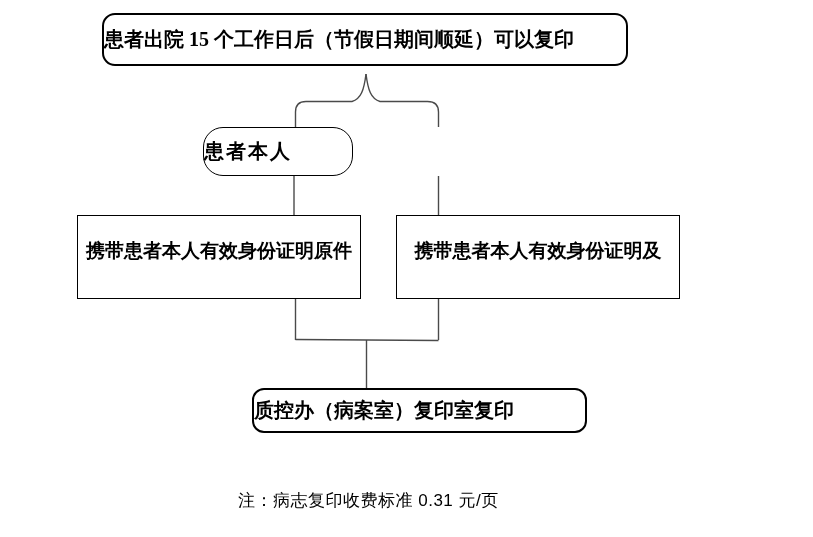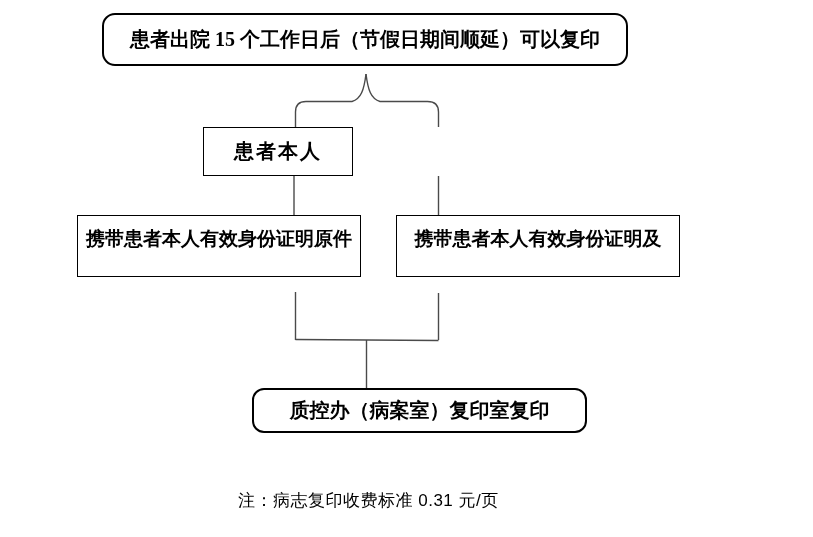--- a/index.html
+++ b/index.html
@@ -17,40 +17,39 @@
     color:var(--text-color);
     overflow:hidden;
   }
   .box{
     position:absolute;
     box-sizing:border-box;
     border:1.5px solid var(--border-color);
     background:var(--bg-color);
     display:flex;
     align-items:center;
-    justify-content:center;
     font-weight:bold;
     text-align:center;
     color:var(--text-color);
   }
   .rounded{border-width:2px;border-radius:13px;}
   .box-eligibility{
     left:102px;top:13px;width:526px;height:53px;
     font-size:20px;
   }
   .box-branch{top:127px;width:150px;height:49px;font-size:20px;letter-spacing:2px;}
-  .box-branch-patient{left:203px;}
+  .box-branch-patient{left:203px;border-radius:20px;}
   .box-branch-agent{left:393px;}
   .box-requirement{
-    top:215px;width:284px;height:62px;
+    top:215px;width:284px;height:84px;
     font-size:19px;
     flex-direction:column;
     justify-content:flex-start;
     align-items:center;
-    padding-top:6px;
+    padding-top:18px;
     line-height:33px;
   }
   .box-requirement-patient{left:77px;}
   .box-requirement-agent{left:396px;}
   .box-destination{
     left:205px;top:388px;width:335px;height:45px;
     font-size:20px;border-radius:12px;margin-left:47px;
   }
   .connector-svg{
     position:absolute;left:0;top:0;width:813px;height:537px;

